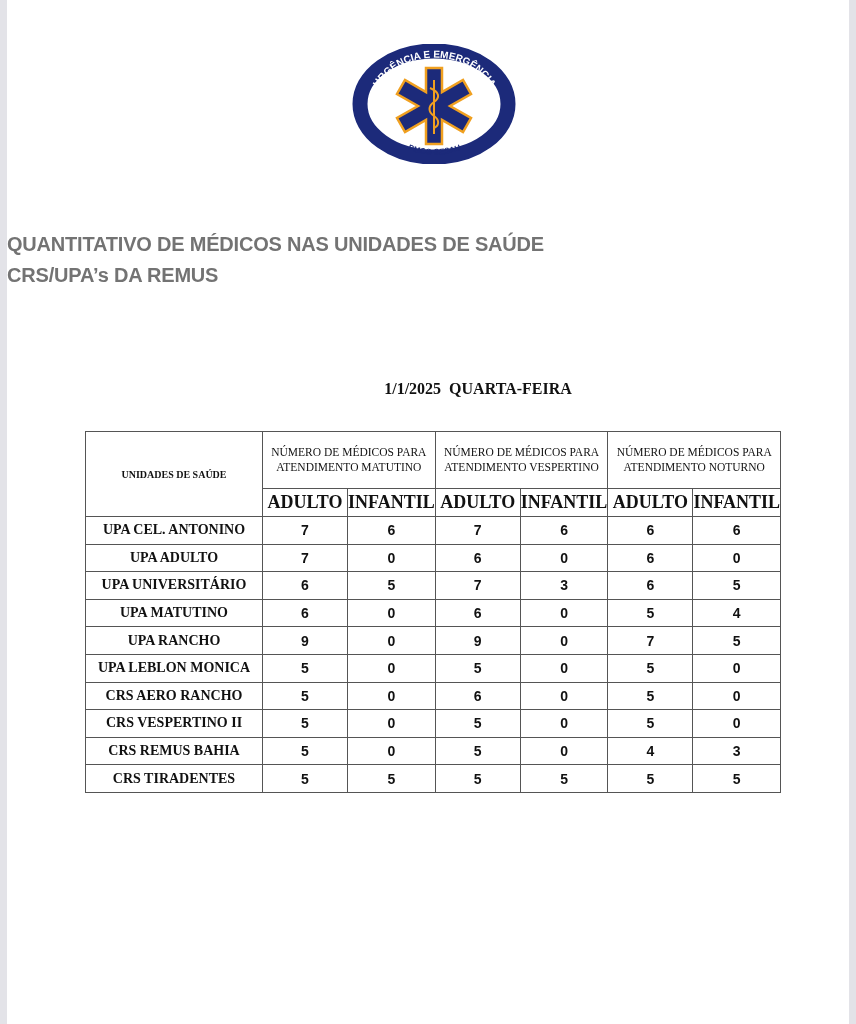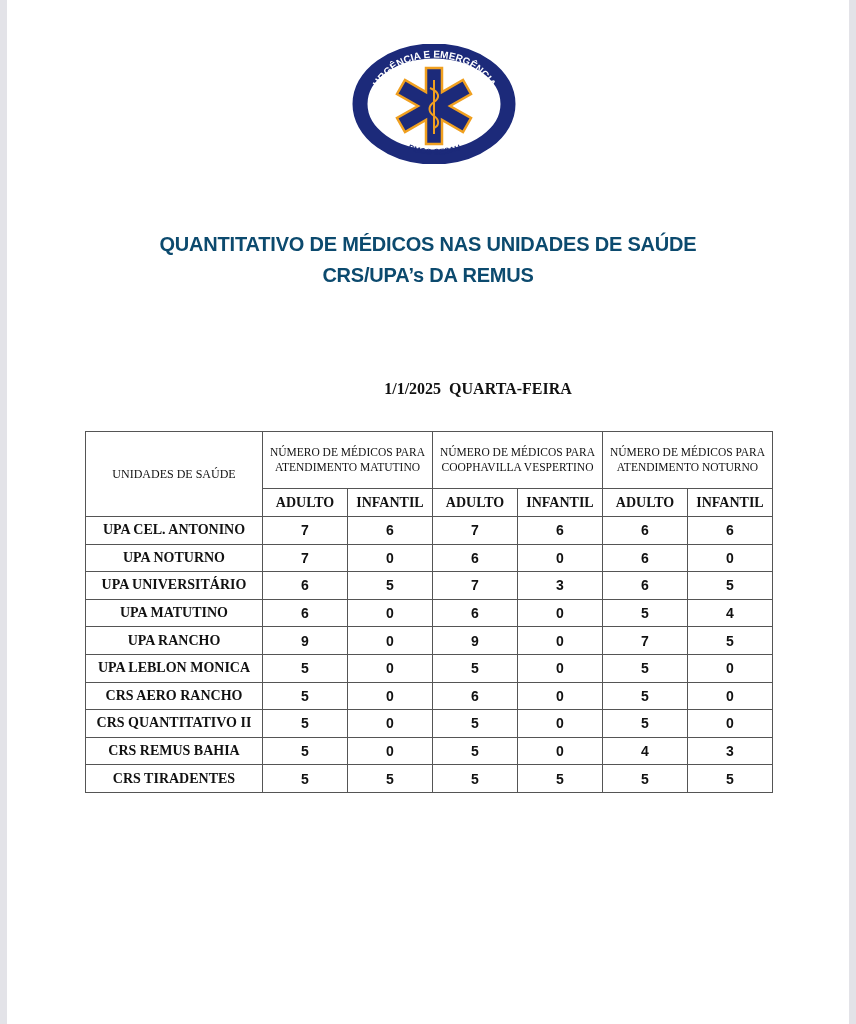--- a/index.html
+++ b/index.html
@@ -9,42 +9,42 @@
       position: relative;
     }
     .page {
       position: absolute; left: 7px; top: 0; width: 842px; height: 1024px;
       background: #ffffff;
     }
     .logo {
       position: absolute; left: 345px; top: 44px; width: 165px; height: 120px;
     }
     .title {
-      position: absolute; left: 0; width: 842px; text-align: center;
+      position: absolute; left: 0; width: 842px; 
       font-family: "Liberation Sans", sans-serif; font-weight: bold;
-      font-size: 20px; color: #0c4a6e; letter-spacing: -0.2px;
+      font-size: 20px; color: #737373; letter-spacing: -0.2px;
     }
     .title.l1 { top: 233px; }
     .title.l2 { top: 264px; }
     .date {
       position: absolute; left: 0; width: 942px; top: 380px; text-align: center;
       font-family: "Liberation Serif", serif; font-weight: bold; font-size: 16px; color: #111;
     }
     table.grid {
       position: absolute; left: 78px; top: 431px;
       border-collapse: collapse;
       font-family: "Liberation Serif", serif; color: #111;
       border: 1.5px solid #444;
     }
     table.grid td, table.grid th {
       border: 1.5px solid #555; padding: 0; text-align: center; vertical-align: middle;
     }
-    th.units { width: 176px; font-size: 12px; font-weight: normal; }
+    th.units { width: 176px; font-size: 10px; font-weight: bold; }
     th.period { width: 169px; height: 56px; font-size: 11.5px; font-weight: normal; line-height: 15px; }
-    th.sub { height: 27px; font-size: 14px; font-weight: bold; width: 84px; }
+    th.sub { height: 27px; font-size: 18px; font-weight: bold; width: 84px; }
     td.name { font-size: 14px; font-weight: bold; height: 26.6px; white-space: nowrap; }
     td.num { font-family: "Liberation Sans", sans-serif; font-weight: bold; font-size: 14px; }
   </style>
 </head>
 <body>
 
 <div class="page">
 
   <svg class="logo" viewBox="0 0 165 120">
     <defs>
@@ -71,21 +71,21 @@
 
   <div class="title l1">QUANTITATIVO DE MÉDICOS NAS UNIDADES DE SAÚDE</div>
   <div class="title l2">CRS/UPA’s DA REMUS</div>
   <div class="date" style="white-space:pre;">1/1/2025  QUARTA-FEIRA</div>
 
   <table class="grid">
     <thead>
       <tr>
         <th class="units" rowspan="2">UNIDADES DE SAÚDE</th>
         <th class="period" colspan="2">NÚMERO DE MÉDICOS PARA ATENDIMENTO MATUTINO</th>
-        <th class="period" colspan="2">NÚMERO DE MÉDICOS PARA COOPHAVILLA VESPERTINO</th>
+        <th class="period" colspan="2">NÚMERO DE MÉDICOS PARA ATENDIMENTO VESPERTINO</th>
         <th class="period" colspan="2">NÚMERO DE MÉDICOS PARA ATENDIMENTO NOTURNO</th>
       </tr>
       <tr>
         <th class="sub">ADULTO</th>
         <th class="sub">INFANTIL</th>
         <th class="sub">ADULTO</th>
         <th class="sub">INFANTIL</th>
         <th class="sub">ADULTO</th>
         <th class="sub">INFANTIL</th>
       </tr>
@@ -94,21 +94,21 @@
         <tr>
           <td class="name">UPA CEL. ANTONINO</td>
           <td class="num">7</td>
           <td class="num">6</td>
           <td class="num">7</td>
           <td class="num">6</td>
           <td class="num">6</td>
           <td class="num">6</td>
         </tr>
         <tr>
-          <td class="name">UPA NOTURNO</td>
+          <td class="name">UPA ADULTO</td>
           <td class="num">7</td>
           <td class="num">0</td>
           <td class="num">6</td>
           <td class="num">0</td>
           <td class="num">6</td>
           <td class="num">0</td>
         </tr>
         <tr>
           <td class="name">UPA UNIVERSITÁRIO</td>
           <td class="num">6</td>
@@ -148,21 +148,21 @@
         <tr>
           <td class="name">CRS AERO RANCHO</td>
           <td class="num">5</td>
           <td class="num">0</td>
           <td class="num">6</td>
           <td class="num">0</td>
           <td class="num">5</td>
           <td class="num">0</td>
         </tr>
         <tr>
-          <td class="name">CRS QUANTITATIVO II</td>
+          <td class="name">CRS VESPERTINO II</td>
           <td class="num">5</td>
           <td class="num">0</td>
           <td class="num">5</td>
           <td class="num">0</td>
           <td class="num">5</td>
           <td class="num">0</td>
         </tr>
         <tr>
           <td class="name">CRS REMUS BAHIA</td>
           <td class="num">5</td>

